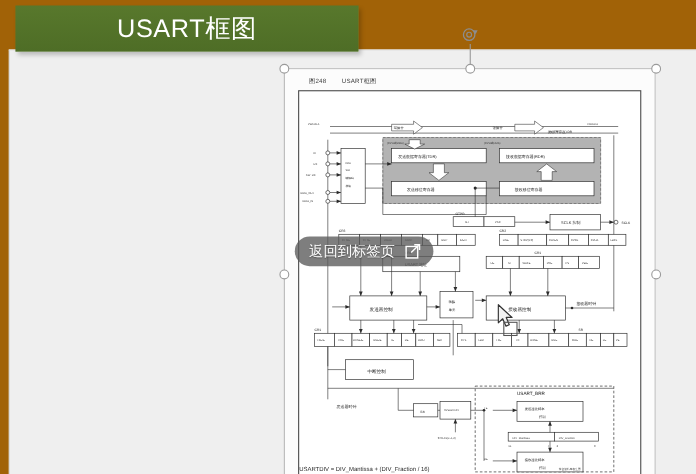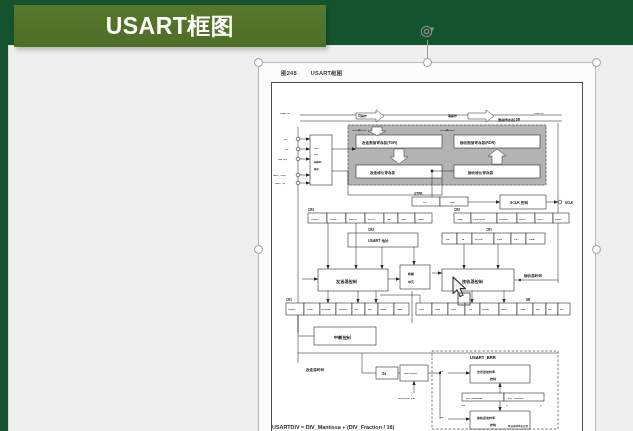--- a/index.html
+++ b/index.html
@@ -6,22 +6,21 @@
   html, body {
     margin: 0; padding: 0;
     width: 633px; height: 431px;
     overflow: hidden;
     font-family: "Liberation Sans", "DejaVu Sans", sans-serif;
     background: #efefef;
   }
   #root {
     position: relative;
     width: 633px; height: 431px;
-    background: #14532d;
-    font-weight: bold;
+    background: #a16207;
   }
   
   .slide-surface {
     position: absolute;
     left: 8px; top: 45px;
     width: 625px; height: 386px;
     background: #efefef;
     border-left: 1px solid #d8d8d8;
     border-top: 1px solid #e2e2e2;
   }
@@ -461,20 +460,30 @@
     </div>
 
     <div class="handle" style="left:0;    top:0;"></div>
     <div class="handle" style="left:169px;top:0;"></div>
     <div class="handle" style="left:338px;top:0;"></div>
     <div class="handle" style="left:0;    top:187px;"></div>
     <div class="handle" style="left:338px;top:187px;"></div>
 
   </div>
 
+  <div class="back-chip">
+    <span class="cl">返回到标签页</span>
+    <span class="ic">
+      <svg width="15" height="15" viewBox="0 0 15 15">
+        <rect x="1.2" y="3" width="10.5" height="10.5" fill="none" stroke="#ffffff" stroke-width="1.3"></rect>
+        <path d="M5.8 8.6 L12.6 1.9" stroke="#ffffff" stroke-width="1.3" fill="none"></path>
+        <path d="M8.6 1.5 L13.4 1.5 L13.4 6.2" stroke="#ffffff" stroke-width="1.3" fill="none"></path>
+      </svg>
+    </span>
+  </div>
 
   <div class="cursor">
     <svg width="22" height="30" viewBox="0 0 22 30">
       <path d="M1 1 L1 17.5 L5 13.8 L8 20.5 L11 19.2 L8.2 12.6 L13.5 12.6 Z" fill="#f2f2f2" stroke="#333" stroke-width="1.1" stroke-linejoin="round"></path>
       <rect x="6" y="17" width="12" height="12" fill="none" stroke="#555" stroke-width="1"></rect>
     </svg>
   </div>
 
 </div>
 

